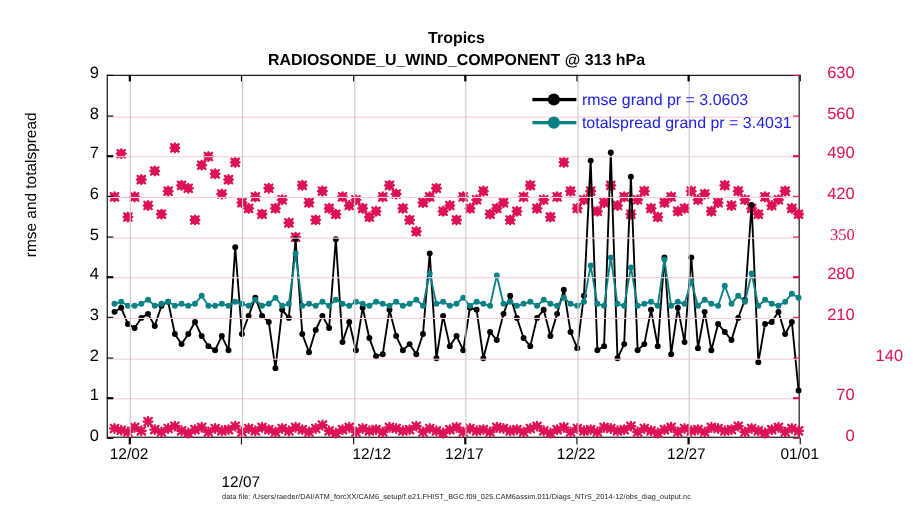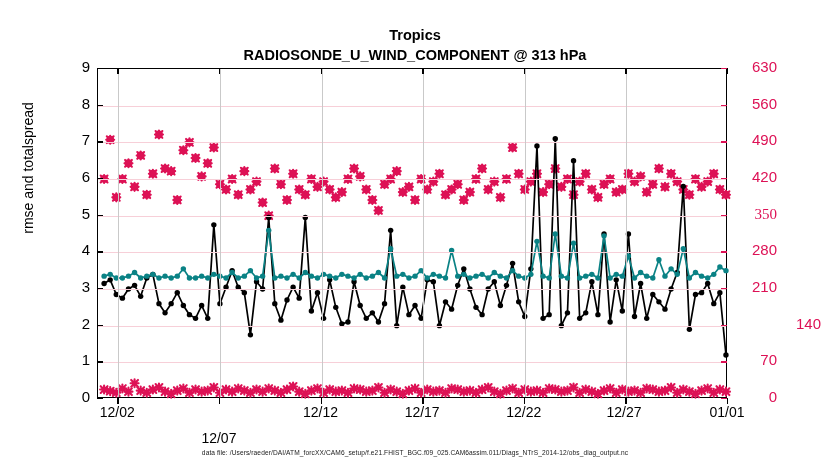--- a/index.html
+++ b/index.html
@@ -649,33 +649,47 @@
       <div class="tick-r" style="top: 68px;"></div>
       <div class="ylab-r" style="top: 60px; left: 733px; position: absolute; color: rgb(221, 17, 85);">630</div>
       <div class="tick-b" style="left: 117.323px;"></div>
       <div class="tick-t" style="left: 117.323px;"></div>
       <div class="xlab" style="left: 82.3226px;">12/02</div>
       <div class="tick-b" style="left: 218.935px;"></div>
       <div class="tick-t" style="left: 218.935px;"></div>
       <div class="xlab" style="left: 183.935px; margin-top: 26px;">12/07</div>
       <div class="tick-b" style="left: 320.548px;"></div>
       <div class="tick-t" style="left: 320.548px;"></div>
-      <div class="xlab" style="left: 285.548px;">12/12</div>
+      <div class="xlab" style="left: 285.548px; text-align: right;">12/12</div>
       <div class="tick-b" style="left: 422.161px;"></div>
       <div class="tick-t" style="left: 422.161px;"></div>
       <div class="xlab" style="left: 387.161px;">12/17</div>
       <div class="tick-b" style="left: 523.774px;"></div>
       <div class="tick-t" style="left: 523.774px;"></div>
       <div class="xlab" style="left: 488.774px;">12/22</div>
       <div class="tick-b" style="left: 625.387px;"></div>
       <div class="tick-t" style="left: 625.387px;"></div>
       <div class="xlab" style="left: 589px;">12/27</div>
       <div class="tick-b" style="left: 727px;"></div>
       <div class="tick-t" style="left: 727px;"></div>
       <div class="xlab" style="left: 692px;">01/01</div>
     </div>
 
   <div class="ytitle-left">rmse and totalspread</div>
 
   <div class="footer">data file: /Users/raeder/DAI/ATM_forcXX/CAM6_setup/f.e21.FHIST_BGC.f09_025.CAM6assim.011/Diags_NTrS_2014-12/obs_diag_output.nc</div>
 
+  <div class="legend">
+    <div class="legend-row">
+      <div class="legend-line">
+        <span class="legend-dot"></span>
+      </div>
+      <span class="legend-text">rmse grand pr = 3.0603</span>
+    </div>
+    <div class="legend-row">
+      <div class="legend-line teal">
+        <span class="legend-dot teal"></span>
+      </div>
+      <span class="legend-text">totalspread grand pr = 3.4031</span>
+    </div>
+  </div>
 
 </div>
 
 </body></html>

